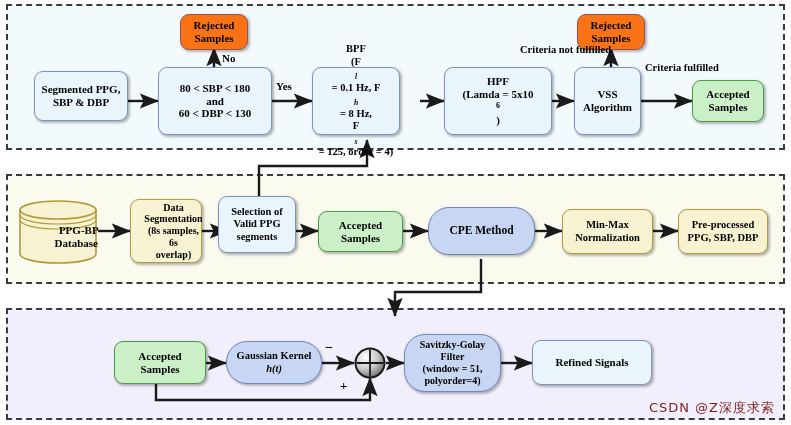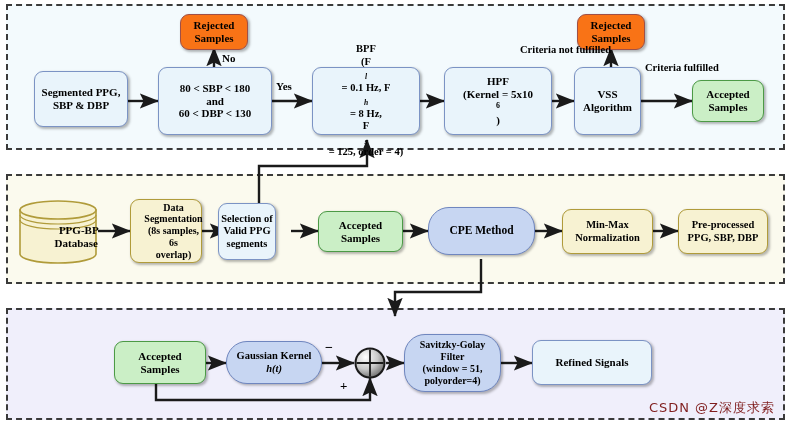--- a/index.html
+++ b/index.html
@@ -81,21 +81,21 @@
       <path d="M386,363 L404,363"></path>
       <path d="M501,363 L532,363"></path>
     </g>
 
     <g>
       <circle cx="370" cy="363" r="14.5" fill="url(#sumg)" stroke="#1a1a1a" stroke-width="2"></circle>
       <path d="M370,349.5 L370,376.5 M356.5,363 L383.5,363" stroke="#1a1a1a" stroke-width="1.8"></path>
     </g>
   </svg>
 
-  <div class="node fill-lightblue" style="left:34px;top:71px;width:94px;height:56px;font-size:11px;">
+  <div class="node fill-lightblue" style="left:34px;top:71px;width:94px;height:50px;font-size:11px;">
     <div>
       <span>Segmented PPG,</span>
       <span>SBP &amp; DBP</span>
     </div>
   </div>
 
   <div class="node fill-lightblue" style="left:158px;top:67px;width:114px;height:68px;font-size:11px;">
     <div>
       <span>80 &lt; SBP &lt; 180</span>
       <span>and</span>
@@ -103,32 +103,32 @@
     </div>
   </div>
 
   <div class="node fill-pink" style="left:180px;top:14px;width:68px;height:36px;font-size:11px;">
     <div>
       <span>Rejected</span>
       <span>Samples</span>
     </div>
   </div>
 
-  <div class="node fill-lightblue" style="left:312px;top:67px;width:108px;height:68px;font-size:10.5px;">
+  <div class="node fill-lightblue" style="left:312px;top:67px;width:88px;height:68px;font-size:10.5px;">
     <div>
       <span>BPF</span>
       <span><span>(F</span><sub>l</sub><span> = 0.1 Hz, F</span><sub>h</sub><span> = 8 Hz,</span></span>
       <span><span>F</span><sub>s</sub><span> = 125, order = 4)</span></span>
     </div>
   </div>
 
   <div class="node fill-lightblue" style="left:444px;top:67px;width:108px;height:68px;font-size:11px;">
     <div>
       <span>HPF</span>
-      <span><span>(Kernel = 5x10</span><sup>6</sup><span>)</span></span>
+      <span><span>(Lamda = 5x10</span><sup>6</sup><span>)</span></span>
     </div>
   </div>
 
   <div class="node fill-lightblue" style="left:574px;top:67px;width:67px;height:68px;font-size:11px;">
     <div>
       <span>VSS</span>
       <span>Algorithm</span>
     </div>
   </div>
 
@@ -172,21 +172,21 @@
 
   <div class="node fill-cream" style="left:130px;top:199px;width:72px;height:64px;font-size:10px;padding-left:15px;">
     <div>
       <span>Data</span>
       <span>Segmentation</span>
       <span>(8s samples, 6s</span>
       <span>overlap)</span>
     </div>
   </div>
 
-  <div class="node fill-lightblue" style="left:218px;top:203px;width:58px;height:57px;font-size:10.5px;">
+  <div class="node fill-lightblue" style="left:218px;top:196px;width:78px;height:57px;font-size:10.5px;">
     <div>
       <span>Selection of</span>
       <span>Valid PPG</span>
       <span>segments</span>
     </div>
   </div>
 
   <div class="node fill-green" style="left:318px;top:211px;width:85px;height:41px;font-size:11px;">
     <div>
       <span>Accepted</span>

